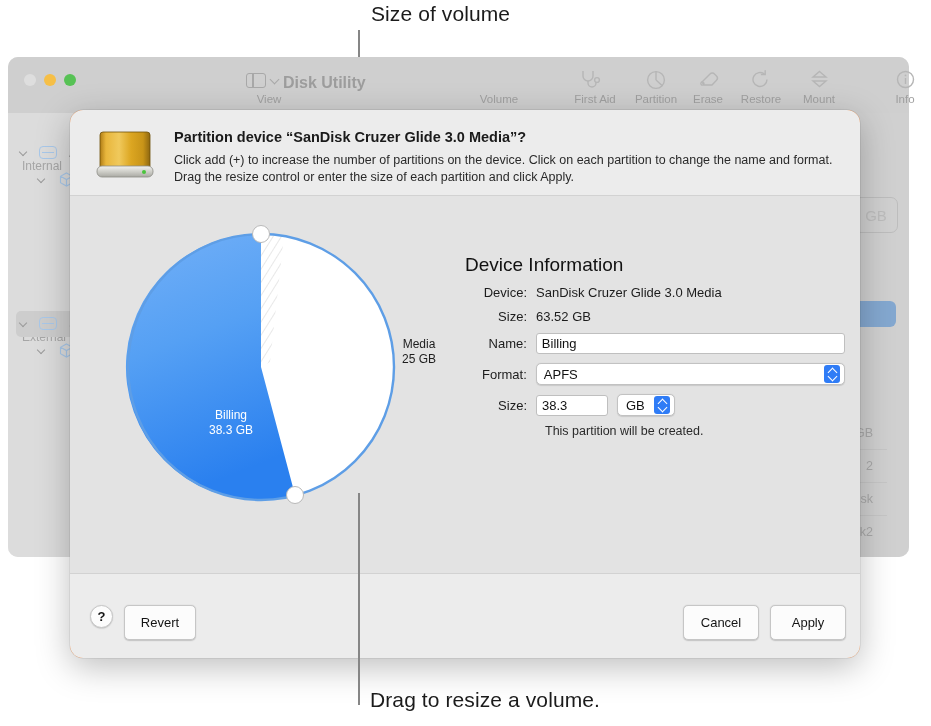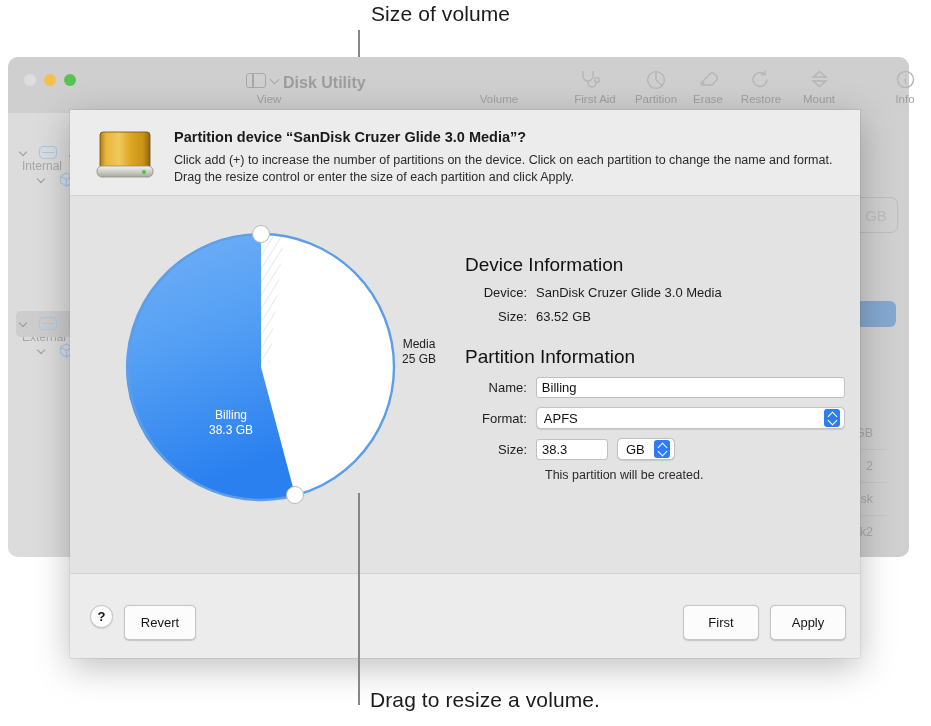--- a/index.html
+++ b/index.html
@@ -137,21 +137,21 @@
     position: absolute; right: 22px; width: 110px; height: 1px;
     background: #c6c6c6;
   }
 
   
   .sheet {
     position: absolute;
     left: 70px; top: 110px;
     width: 790px; height: 548px;
     background: #f97316;
-    border-radius: 0;
+    border-radius: 13px;
     box-shadow: 0 9px 34px rgba(0,0,0,0.26), 0 0 0 0.5px rgba(0,0,0,0.12);
     overflow: hidden;
   }
   .sheet-head {
     position: absolute; left: 0; top: 0; width: 100%; height: 86px;
     background: #ececec;
     border-bottom: 1px solid #d2d2d2;
   }
   .drive-icon { position: absolute; left: 24px; top: 19px; }
   .sheet-title {
@@ -448,21 +448,20 @@
 
         <div class="field-row">
           <div class="field-label">Device:</div>
           <div class="field-value">SanDisk Cruzer Glide 3.0 Media</div>
         </div>
         <div class="field-row">
           <div class="field-label">Size:</div>
           <div class="field-value">63.52 GB</div>
         </div>
 
-        <div class="sect-title" style="margin-top:22px;">Partition Information</div>
 
         <div class="field-row">
           <div class="field-label">Name:</div>
           <div class="text-input input-name">Billing</div>
         </div>
 
         <div class="field-row">
           <div class="field-label">Format:</div>
           <div class="popup popup-format">
             <span>APFS</span>
@@ -479,21 +478,21 @@
           </div>
         </div>
 
         <div class="note">This partition will be created.</div>
       </div>
     </div>
 
     <div class="sheet-foot">
       <div class="help-btn">?</div>
       <div class="btn" style="left:54px; top:31px; width:72px;">Revert</div>
-      <div class="btn" style="left:613px; top:31px; width:76px;">First</div>
+      <div class="btn" style="left:613px; top:31px; width:76px;">Cancel</div>
       <div class="btn" style="left:700px; top:31px; width:76px;">Apply</div>
     </div>
   </div>
 
   <div class="leader-line" style="left:358px; top:493px; height:212px;"></div>
   <div class="callout-text" style="left:370px; top:688px;">Drag to resize a volume.</div>
 
 </div>
 
 </body></html>

